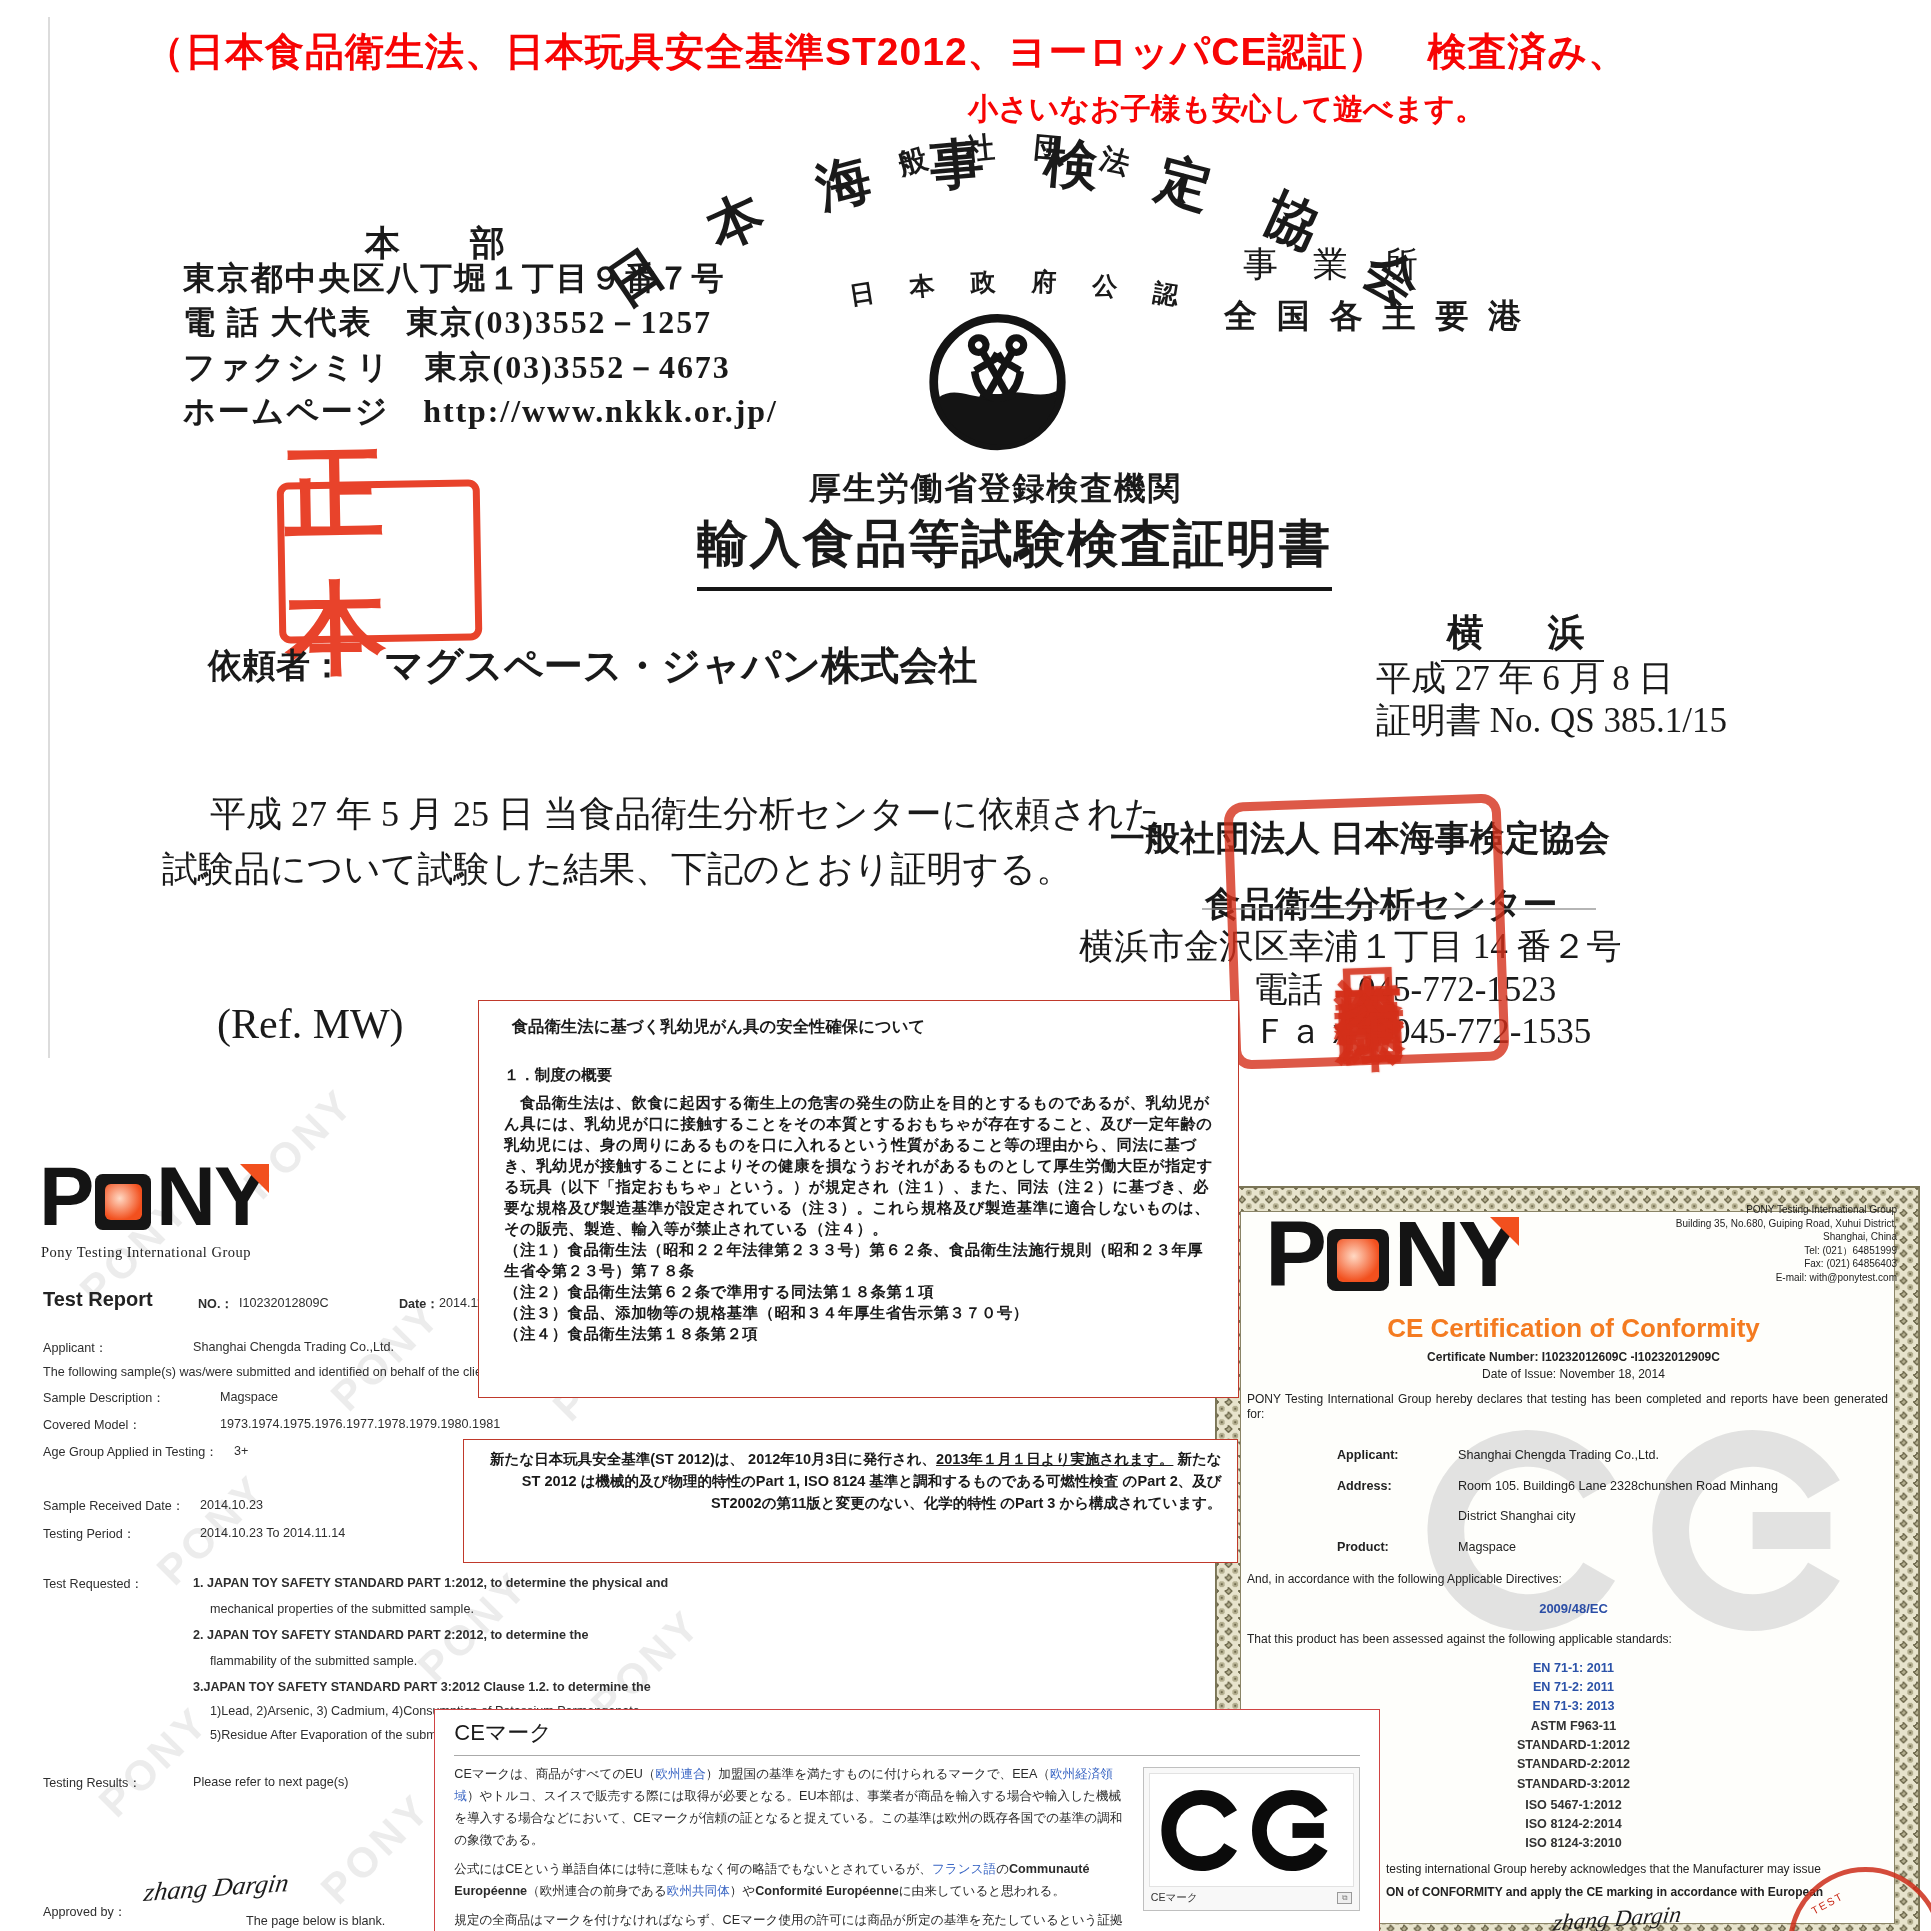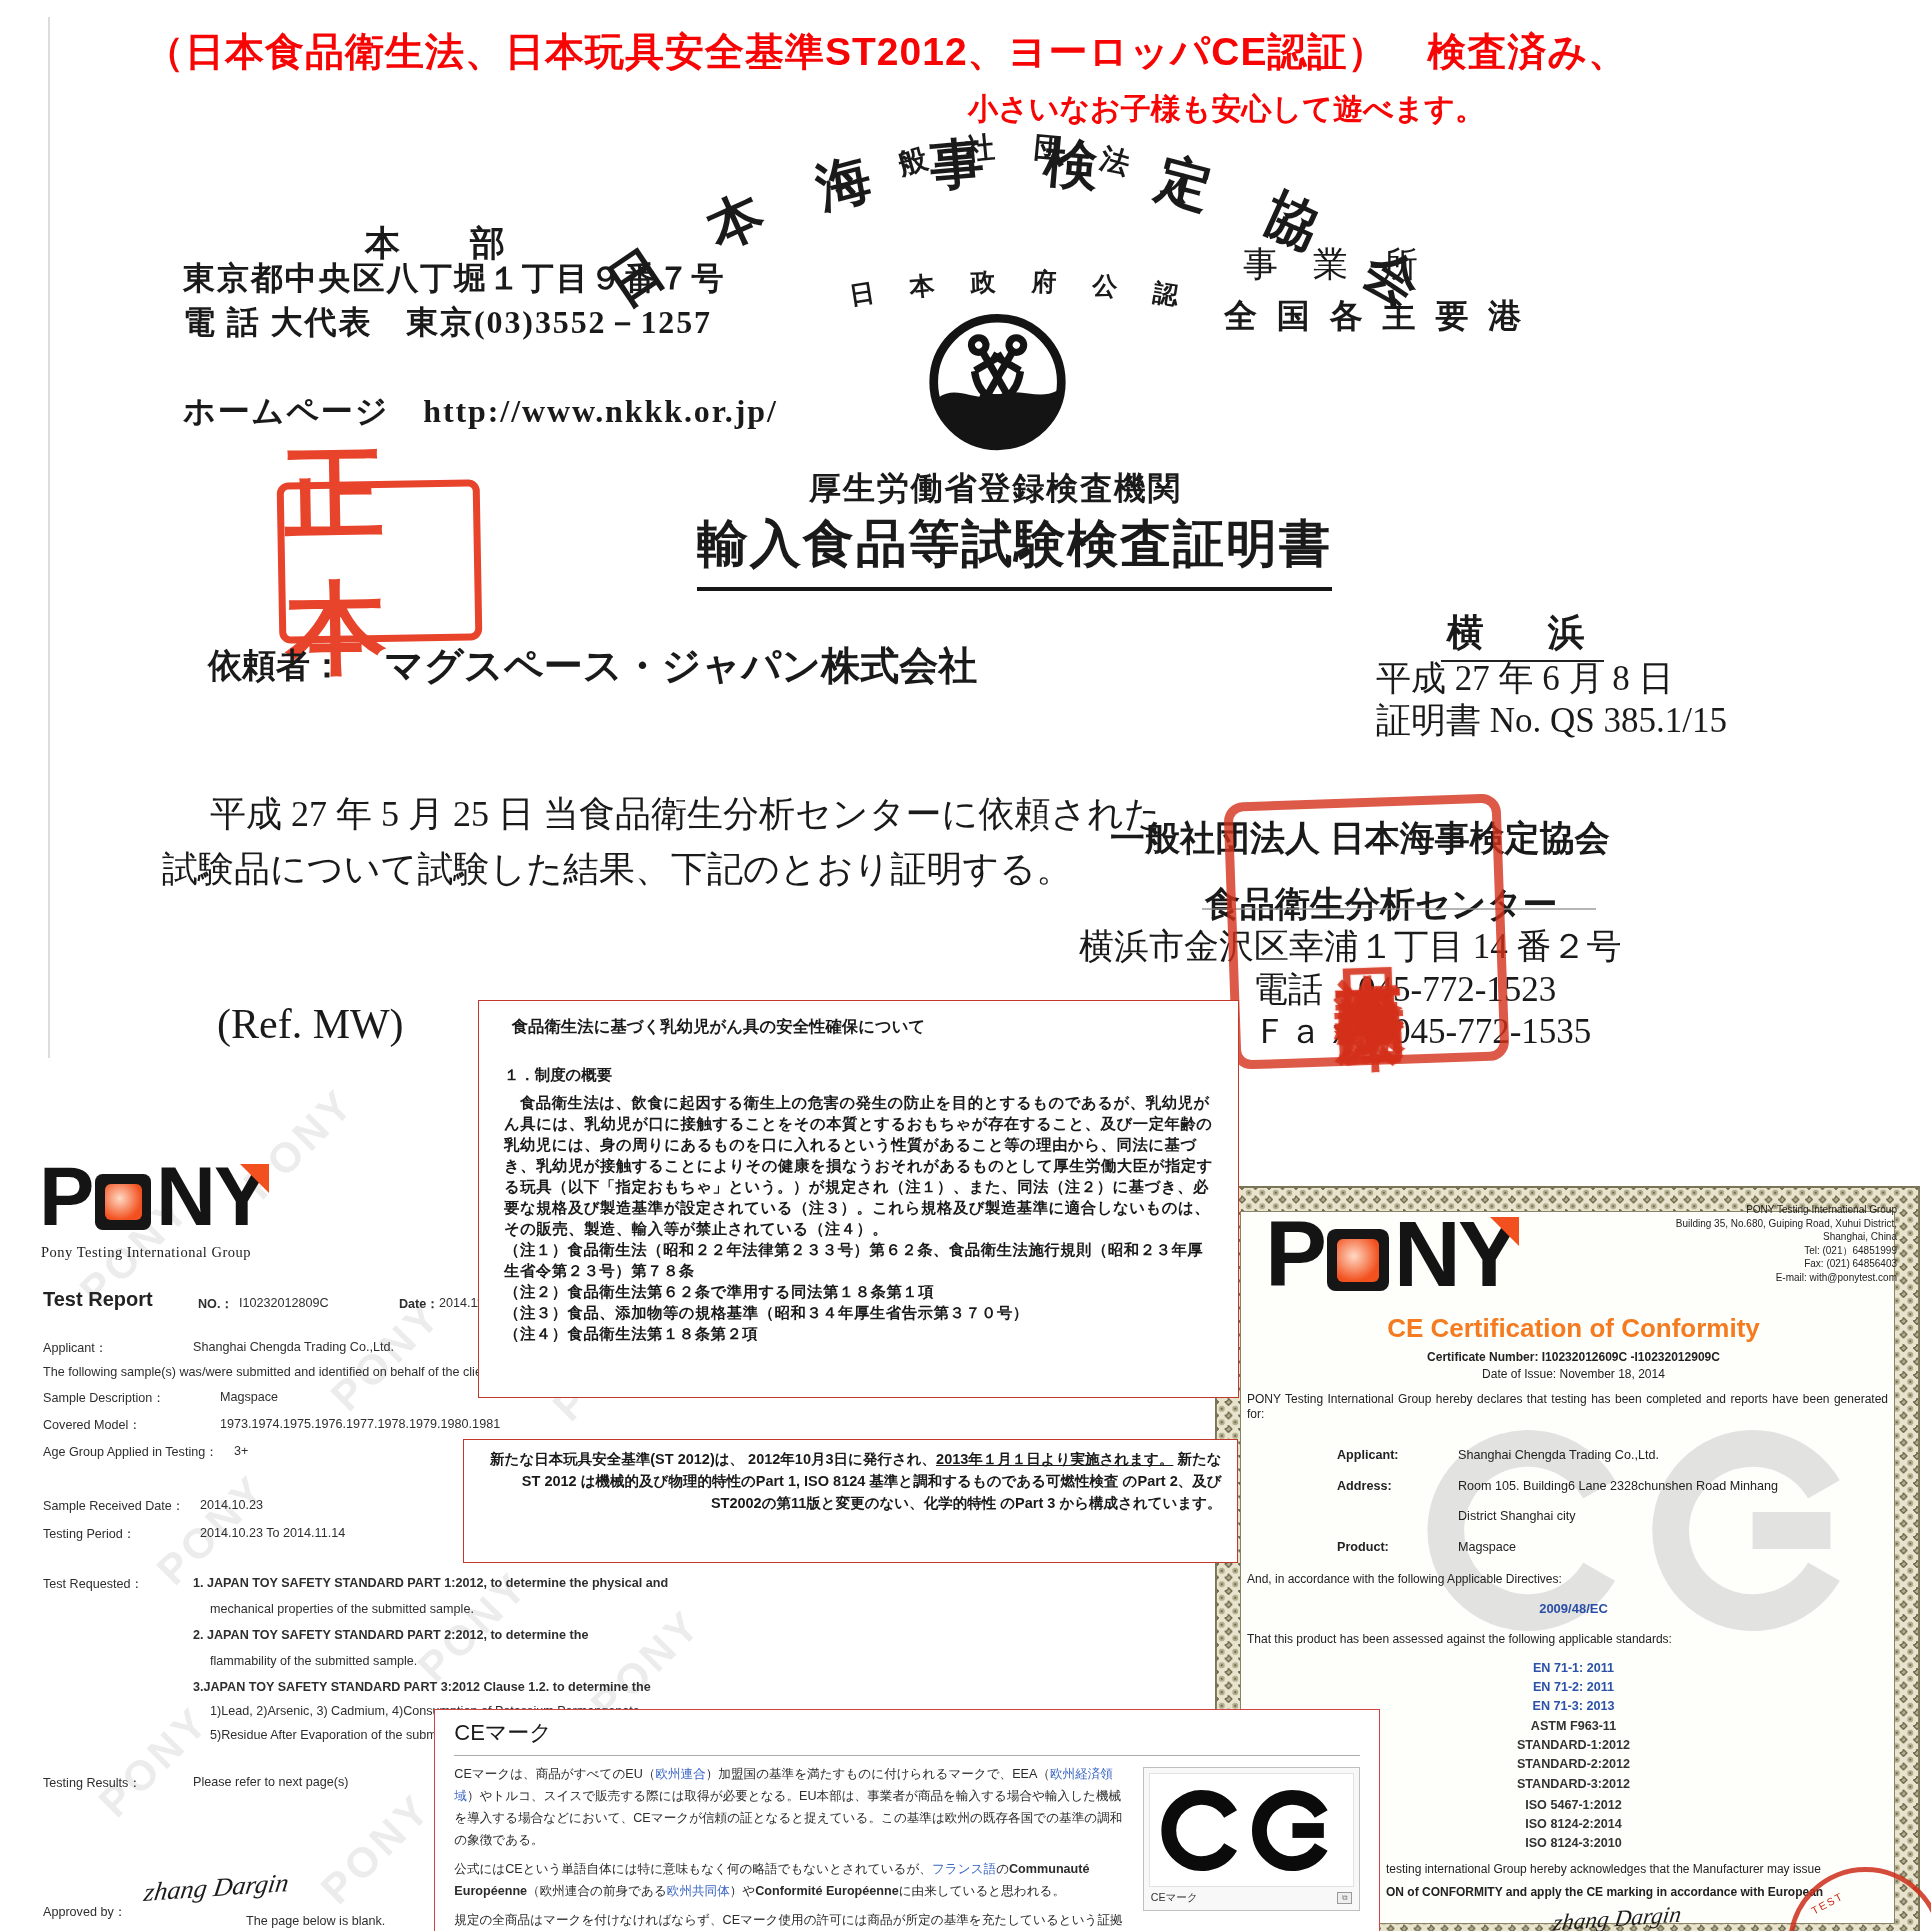--- a/index.html
+++ b/index.html
@@ -112,20 +112,21 @@
 <div id="page">
 
   <div class="abs banner1">（日本食品衛生法、日本玩具安全基準ST2012、ヨーロッパCE認証）　検査済み、</div>
   <div class="abs banner2">小さいなお子様も安心して遊べます。</div>
 
   <div class="abs pageedge"></div>
 
   <div class="abs hq-label serif">本　　部</div>
   <div class="abs hq-line serif" style="top:257px;">東京都中央区八丁堀１丁目９番７号</div>
   <div class="abs hq-line serif" style="top:301px;">電 話 大代表　東京(03)3552－1257</div>
+  <div class="abs hq-line serif" style="top:346px;">ファクシミリ　東京(03)3552－4673</div>
   <div class="abs hq-line serif" style="top:390px;">ホームページ　http://www.nkkk.or.jp/</div>
 
   <div class="abs branch-label serif">事　業　所</div>
   <div class="abs branch-val serif">全 国 各 主 要 港</div>
 
   <div class="abs arc arc-top serif">
       <span style="position: absolute; left: 849px; top: 187px; transform: translate(-50%, -50%) rotate(-27deg);">一</span>
       <span style="position: absolute; left: 913px; top: 162px; transform: translate(-50%, -50%) rotate(-16.2deg);">般</span>
       <span style="position: absolute; left: 980px; top: 149px; transform: translate(-50%, -50%) rotate(-5.4deg);">社</span>
       <span style="position: absolute; left: 1048px; top: 149px; transform: translate(-50%, -50%) rotate(5.4deg);">団</span>

